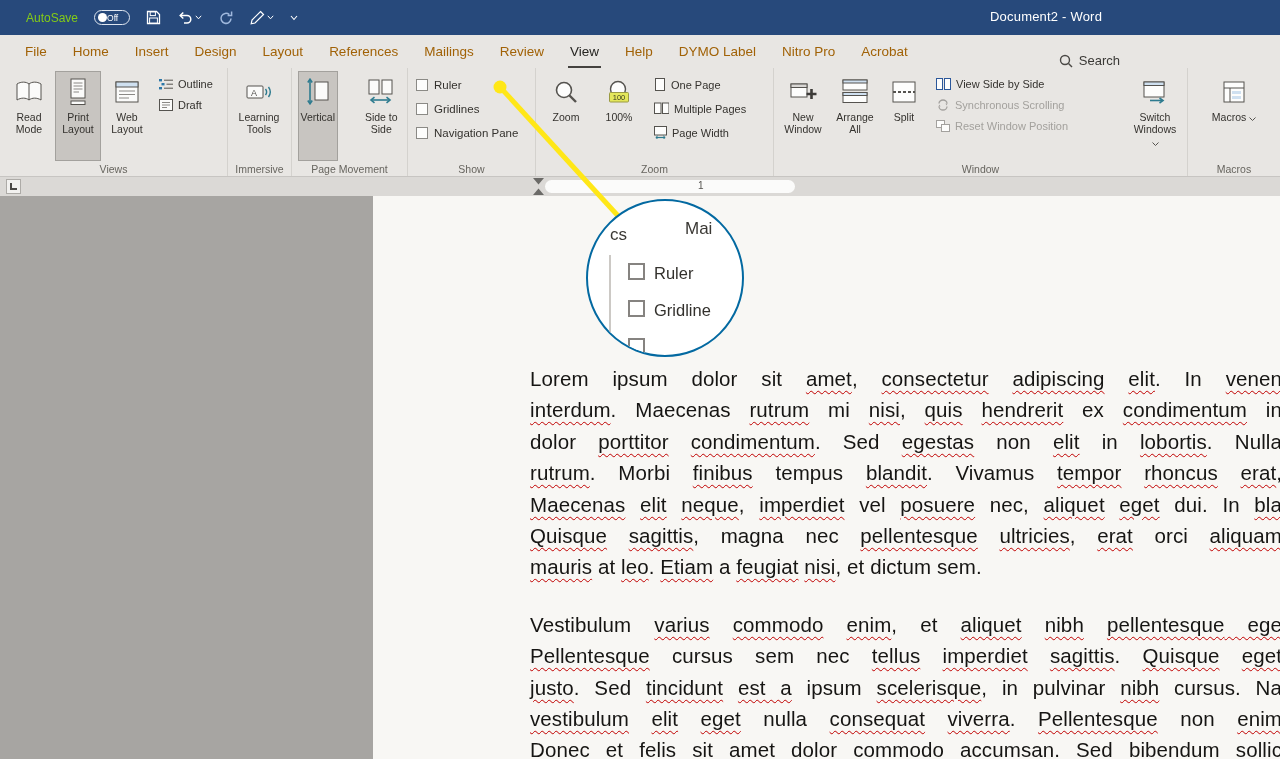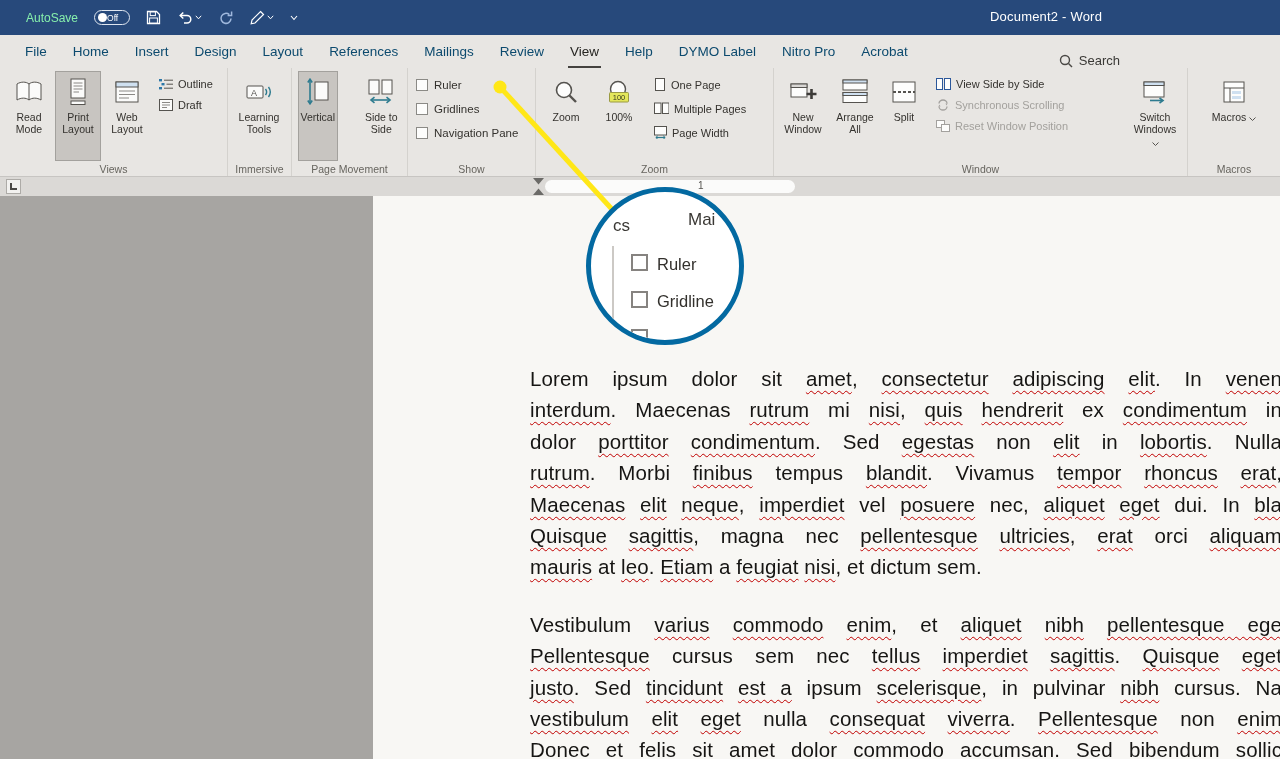--- a/index.html
+++ b/index.html
@@ -2,30 +2,30 @@
 <html><head>
 <meta charset="utf-8">
 <style>
   * { box-sizing: border-box; margin: 0; padding: 0; }
   html,body { width:1280px; height:759px; }
   body { font-family:"Liberation Sans", sans-serif; }
   .app { position:relative; width:1280px; height:759px; overflow:hidden; background:#a7a5a2; }
 
   
   .titlebar { position:absolute; top:0; left:0; right:0; height:35px; background:#27497b; display:flex; align-items:center; padding-left:26px; gap:16px; }
-  .tb-label { color:#86efac; font-size:12px; }
+  .tb-label { color:#84cc16; font-size:12px; }
   .toggle { width:36px; height:15px; border:1px solid #dfe6f0; border-radius:9px; display:inline-flex; align-items:center; padding:0 3px; gap:0; cursor:pointer; }
   .knob { width:9px; height:9px; border-radius:50%; background:#fff; flex:0 0 auto; }
   .tstate { font-size:8.5px; color:#fff; }
   .tb-icon { display:inline-flex; align-items:center; gap:2px; cursor:pointer; }
   .tb-title { position:absolute; left:990px; top:9px; color:#fff; font-size:13px; letter-spacing:.2px; }
 
   
   .tabrow { position:absolute; top:35px; left:0; right:0; height:33px; background:#e8e6e3; display:flex; padding-left:12px; }
-  .tab { position:relative; padding:0 13px; line-height:33px; font-size:13.5px; color:#0c4a6e; cursor:pointer; white-space:nowrap; }
+  .tab { position:relative; padding:0 13px; line-height:33px; font-size:13.5px; color:#a16207; cursor:pointer; white-space:nowrap; }
   .tab.active { color:#262522; }
   .tab.active::after { content:""; position:absolute; left:11px; right:11px; bottom:0; height:2.5px; background:#44423f; }
   .searchbox { position:absolute; right:160px; top:0; height:33px; display:flex; align-items:flex-end; gap:6px; font-size:13px; color:#3a3936; cursor:pointer; }
 
   
   .ribbon { position:absolute; top:68px; left:0; right:0; height:109px; background:#e8e6e3; border-bottom:1px solid #c7c5c2; display:flex; }
   .group { position:relative; border-right:1px solid #d4d2ce; padding:3px 6px 15px 6px; flex:0 0 auto; }
   .gcontent { display:flex; gap:3px; height:100%; }
   .glabel { position:absolute; bottom:1px; left:0; right:0; text-align:center; font-size:10.5px; color:#67655f; }
   .bigbtn { width:46px; display:flex; flex-direction:column; align-items:center; gap:3px; padding-top:3px; font-size:10.5px; line-height:1.18; color:#34322e; text-align:center; border:1px solid transparent; cursor:pointer; }
@@ -50,21 +50,21 @@
   .docarea { position:absolute; top:196px; left:0; right:0; bottom:0; background:#a7a5a2; }
   .page { position:absolute; left:373px; top:0; width:907px; height:100%; background:#f8f7f4; overflow:hidden; cursor:text; }
   .textblock { position:absolute; left:157px; top:167px; width:752px; font-size:20.5px; line-height:31.4px; color:#161513; letter-spacing:.1px; }
   .para + .para { margin-top:26px; }
   .line { text-align:justify; }
   .line.full { text-align-last:justify; }
   .sq { text-decoration-line:underline; text-decoration-style:wavy; text-decoration-color:#c00000; text-decoration-thickness:1px; text-underline-offset:4px; }
 
   
   .callout-svg { position:absolute; top:0; left:0; width:1280px; height:759px; pointer-events:none; z-index:60; }
-  .callout-circle { position:absolute; left:586px; top:187px; width:158px; height:158px; border:5px solid #0369a1; border-radius:50%; background:#fff; z-index:61; overflow:hidden; pointer-events:none; }
+  .callout-circle { position:absolute; left:586px; top:199px; width:158px; height:158px; border:2px solid #0369a1; border-radius:50%; background:#fff; z-index:61; overflow:hidden; pointer-events:none; }
   .co-text { position:absolute; font-size:17px; color:#3a3834; }
   .co-divider { position:absolute; left:21px; top:54px; width:2px; height:100px; background:#ccc9c5; }
   .co-check { position:absolute; width:17px; height:17px; border:2px solid #868380; background:#fff; }
   .co-label { position:absolute; font-size:16.5px; color:#33312d; }
 </style>
 </head>
 <body>
 
 <div class="app">
 

